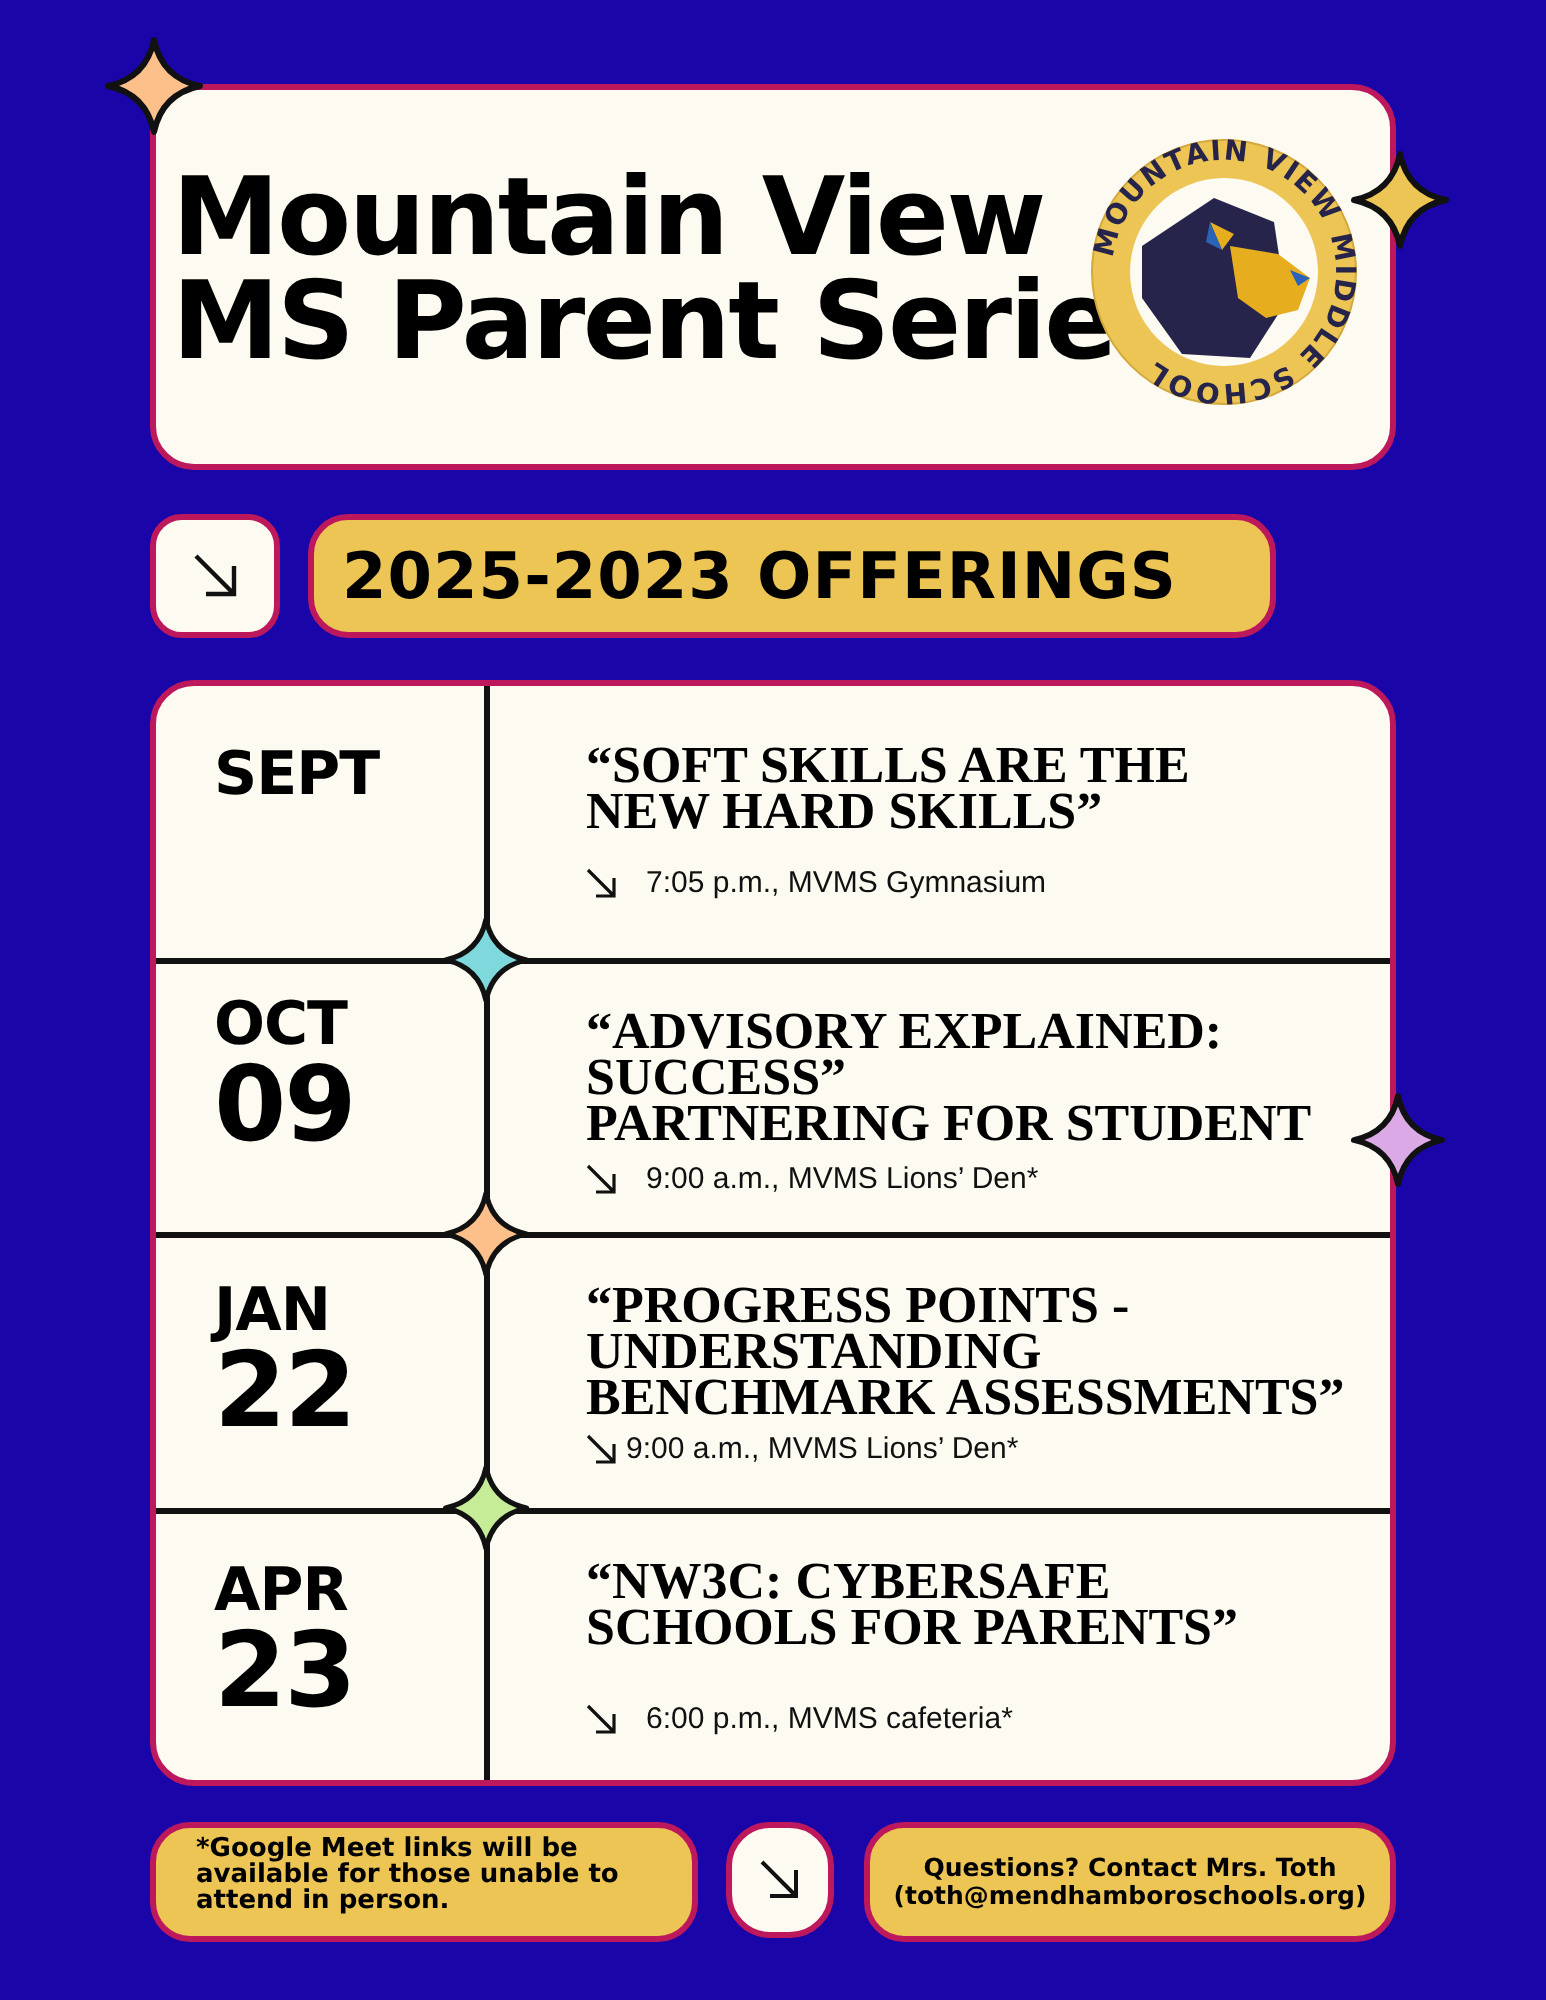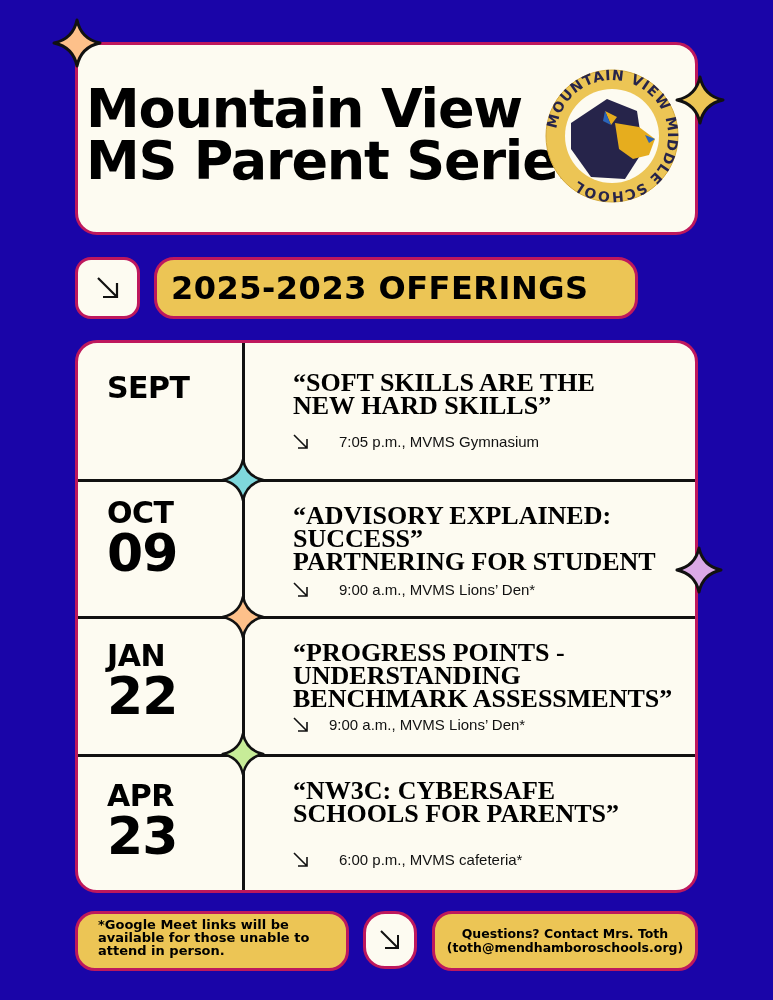--- a/index.html
+++ b/index.html
@@ -22,21 +22,21 @@
   
   #events { left: 75px; top: 340px; width: 623px; height: 553px; overflow: visible; }
   .vline { position: absolute; left: 164px; top: 0; bottom: 0; width: 3px; background: #111; }
   .hline { position: absolute; left: 0; right: 0; height: 3px; background: #111; }
   .row { position: absolute; left: 0; right: 0; }
   .date { position: absolute; left: 0; width: 164px; text-align: left; font-family: "DejaVu Sans", sans-serif; font-weight: 700; color: #000; margin-left: 29px; }
   .month { font-size: 30px; line-height: 30px; letter-spacing: -0.5px; }
   .day { font-size: 52px; line-height: 50px; letter-spacing: -1px; }
   .event { position: absolute; left: 215px; right: 20px; }
   .event-title { font-family: Liberation Serif, serif; font-weight: 700; font-size: 26px; line-height: 23px; letter-spacing: 0px; color: #000; }
-  .meta { display:flex; align-items:center; font-size: 15px; color:#111; font-family: "Liberation Sans", sans-serif; gap: 16px; }
+  .meta { display:flex; align-items:center; font-size: 15px; color:#111; font-family: "Liberation Sans", sans-serif; }
   .meta svg { margin-right: 14px; flex: none; }
 
   .spark { position: absolute; }
 
   
   #note { left: 75px; top: 911px; width: 274px; height: 60px; border-radius: 20px; padding: 4px 0 0 20px; }
   #note p { font-family: "DejaVu Sans", sans-serif; font-weight:700; font-size: 13px; line-height: 13px; color:#000; }
   #foot-arrow { left: 363px; top: 911px; width: 54px; height: 58px; border-radius: 22px; display:flex; align-items:center; justify-content:center; }
   #contact { left: 432px; top: 911px; width: 266px; height: 60px; border-radius: 20px; display:flex; flex-direction:column; align-items:center; justify-content:center; }
   #contact p { font-family: "DejaVu Sans", sans-serif; font-weight:700; font-size: 12.5px; line-height: 14px; color:#000; text-align:center; white-space:nowrap; }

